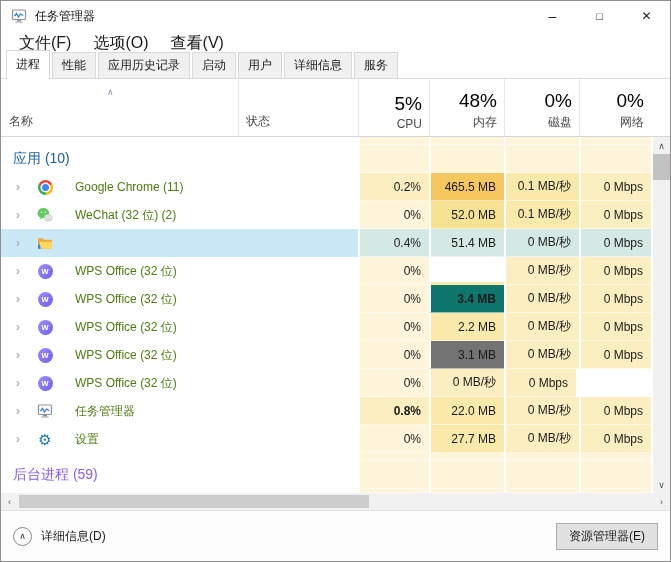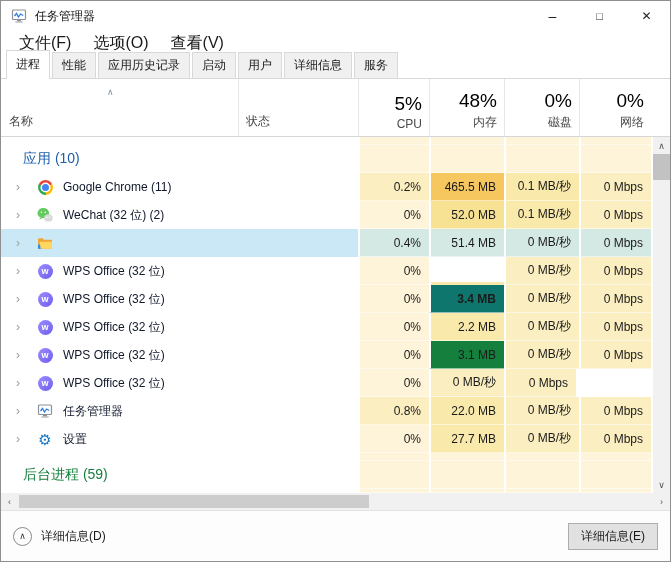--- a/index.html
+++ b/index.html
@@ -35,22 +35,22 @@
   .row{display:flex;flex:none;height:28px;}
   .row.filler-end{flex:1;height:auto;}
   .cell{height:100%;}
   .c-name{width:237px;display:flex;align-items:center;overflow:hidden;}
   .c-status{width:120px;}
   .c-heat{font-size:12px;color:#1a1a1a;text-align:right;padding-right:8px;display:flex;align-items:center;justify-content:flex-end;border-left:2px solid #fff;border-bottom:1px solid rgba(255,255,255,0.55);}
   .c-cpu{width:71px;}.c-mem{width:75px;}.c-disk{width:75px;}.c-net{width:72px;}
   .row.sel .c-name,.row.sel .c-status{background:#cbe8f6;}
   .chev{width:14px;margin-left:10px;color:#9b9b9b;font-size:12px;flex:none;text-align:center;}
   .ric{width:16px;height:16px;margin-left:12px;flex:none;position:relative;display:flex;align-items:center;justify-content:center;}
-  .rname{margin-left:10px;font-size:12px;color:#0f172a;white-space:nowrap;}
-  .section-label{font-size:14px;padding-left:22px;white-space:nowrap;}
+  .rname{margin-left:22px;font-size:12px;color:#4d7c0f;white-space:nowrap;}
+  .section-label{font-size:14px;padding-left:12px;white-space:nowrap;}
   
   .ic-chrome{width:15px;height:15px;border-radius:50%;background:conic-gradient(from -60deg,#ea4335 0 120deg,#fbbc05 0 240deg,#34a853 0 360deg);position:relative;}
   .ic-chrome i{position:absolute;left:4px;top:4px;width:7px;height:7px;border-radius:50%;background:#4285f4;box-shadow:0 0 0 1.5px #fff;}
   .ic-wps{width:15px;height:15px;border-radius:50%;background:linear-gradient(135deg,#9b8cfd,#6f5ef0);color:#fff;font-size:9px;font-weight:bold;display:flex;align-items:center;justify-content:center;}
   .ic-gear{color:#1577c8;font-size:15px;line-height:15px;}
   
   .vscroll{width:17px;background:#f1f1f1;display:flex;flex-direction:column;align-items:center;}
   .vthumb{width:17px;height:26px;background:#c2c2c2;}
   .sarrow{width:17px;height:17px;display:flex;align-items:center;justify-content:center;color:#505050;font-size:9px;flex:none;}
   .vgap{width:2px;background:#fff;}
@@ -245,21 +245,21 @@
         <div class="row" style="height: 28px;">
           <div class="cell c-name">
             <span class="chev">›</span>
             <span class="ric">
               <span class="ic-wps">w</span>
             </span>
             <span class="rname">WPS Office (32 位)</span>
           </div>
           <div class="cell c-status"></div>
           <div class="cell c-heat c-cpu" style="background: rgb(253, 244, 218);">0%</div>
-          <div class="cell c-heat c-mem" style="background: #15803d;">3.1 MB</div>
+          <div class="cell c-heat c-mem" style="background: #737373;">3.1 MB</div>
           <div class="cell c-heat c-disk" style="background: rgb(251, 238, 193);">0 MB/秒</div>
           <div class="cell c-heat c-net" style="background: rgb(251, 238, 193);">0 Mbps</div>
         </div>
         <div class="row" style="height: 28px;">
           <div class="cell c-name">
             <span class="chev">›</span>
             <span class="ric">
               <span class="ic-wps">w</span>
             </span>
             <span class="rname">WPS Office (32 位)</span>
@@ -276,21 +276,21 @@
               <svg width="16" height="16" viewBox="0 0 16 16">
                 <rect x="1.5" y="2" width="13" height="9.5" rx="1" fill="#ffffff" stroke="#8d9299" stroke-width="1.2"></rect>
                 <polyline points="3.5,8 5.5,5.5 7.5,9 9.5,6 12.2,7.5" stroke="#2f7fe0" stroke-width="1.3" fill="none"></polyline>
                 <rect x="6" y="11.8" width="4" height="1.6" fill="#8d9299"></rect>
                 <rect x="4.3" y="13.4" width="7.4" height="1.2" fill="#aab0b6"></rect>
               </svg>
             </span>
             <span class="rname">任务管理器</span>
           </div>
           <div class="cell c-status"></div>
-          <div class="cell c-heat c-cpu" style="background: rgb(251, 238, 193);">0.8%</div>
+          <div class="cell c-heat c-cpu" style="background: rgb(251, 238, 193); font-weight: bold;">0.8%</div>
           <div class="cell c-heat c-mem" style="background: rgb(249, 234, 172);">22.0 MB</div>
           <div class="cell c-heat c-disk" style="background: rgb(251, 238, 193);">0 MB/秒</div>
           <div class="cell c-heat c-net" style="background: rgb(251, 238, 193);">0 Mbps</div>
         </div>
         <div class="row" style="height: 28px;">
           <div class="cell c-name">
             <span class="chev">›</span>
             <span class="ric">
               <span class="ic-gear">⚙</span>
             </span>
@@ -305,21 +305,21 @@
         <div class="row" style="height: 8px;">
           <div class="cell c-name"></div>
           <div class="cell c-status"></div>
           <div class="cell c-heat c-cpu" style="background: rgb(253, 244, 218);"></div>
           <div class="cell c-heat c-mem" style="background: rgb(253, 244, 218);"></div>
           <div class="cell c-heat c-disk" style="background: rgb(253, 244, 218);"></div>
           <div class="cell c-heat c-net" style="background: rgb(253, 244, 218);"></div>
         </div>
         <div class="row" style="height: 28px;">
           <div class="cell c-name">
-            <span class="section-label" style="color: #15803d;">后台进程 (59)</span>
+            <span class="section-label" style="color: #8b5cf6;">后台进程 (59)</span>
           </div>
           <div class="cell c-status"></div>
           <div class="cell c-heat c-cpu" style="background: rgb(253, 244, 218);"></div>
           <div class="cell c-heat c-mem" style="background: rgb(253, 244, 218);"></div>
           <div class="cell c-heat c-disk" style="background: rgb(253, 244, 218);"></div>
           <div class="cell c-heat c-net" style="background: rgb(253, 244, 218);"></div>
         </div>
         <div class="row filler-end">
           <div class="cell c-name"></div>
           <div class="cell c-status"></div>
@@ -343,16 +343,16 @@
     <div class="hthumb"></div>
     <div class="hspacer"></div>
     <div class="sarrow">›</div>
   </div>
 
   <div class="footer">
     <div class="toggle">
       <span class="circle-chev">∧</span>
       <span class="toggle-label">详细信息(D)</span>
     </div>
-    <button class="restart-btn">详细信息(E)</button>
+    <button class="restart-btn">资源管理器(E)</button>
   </div>
 
 </div>
 
 </body></html>

